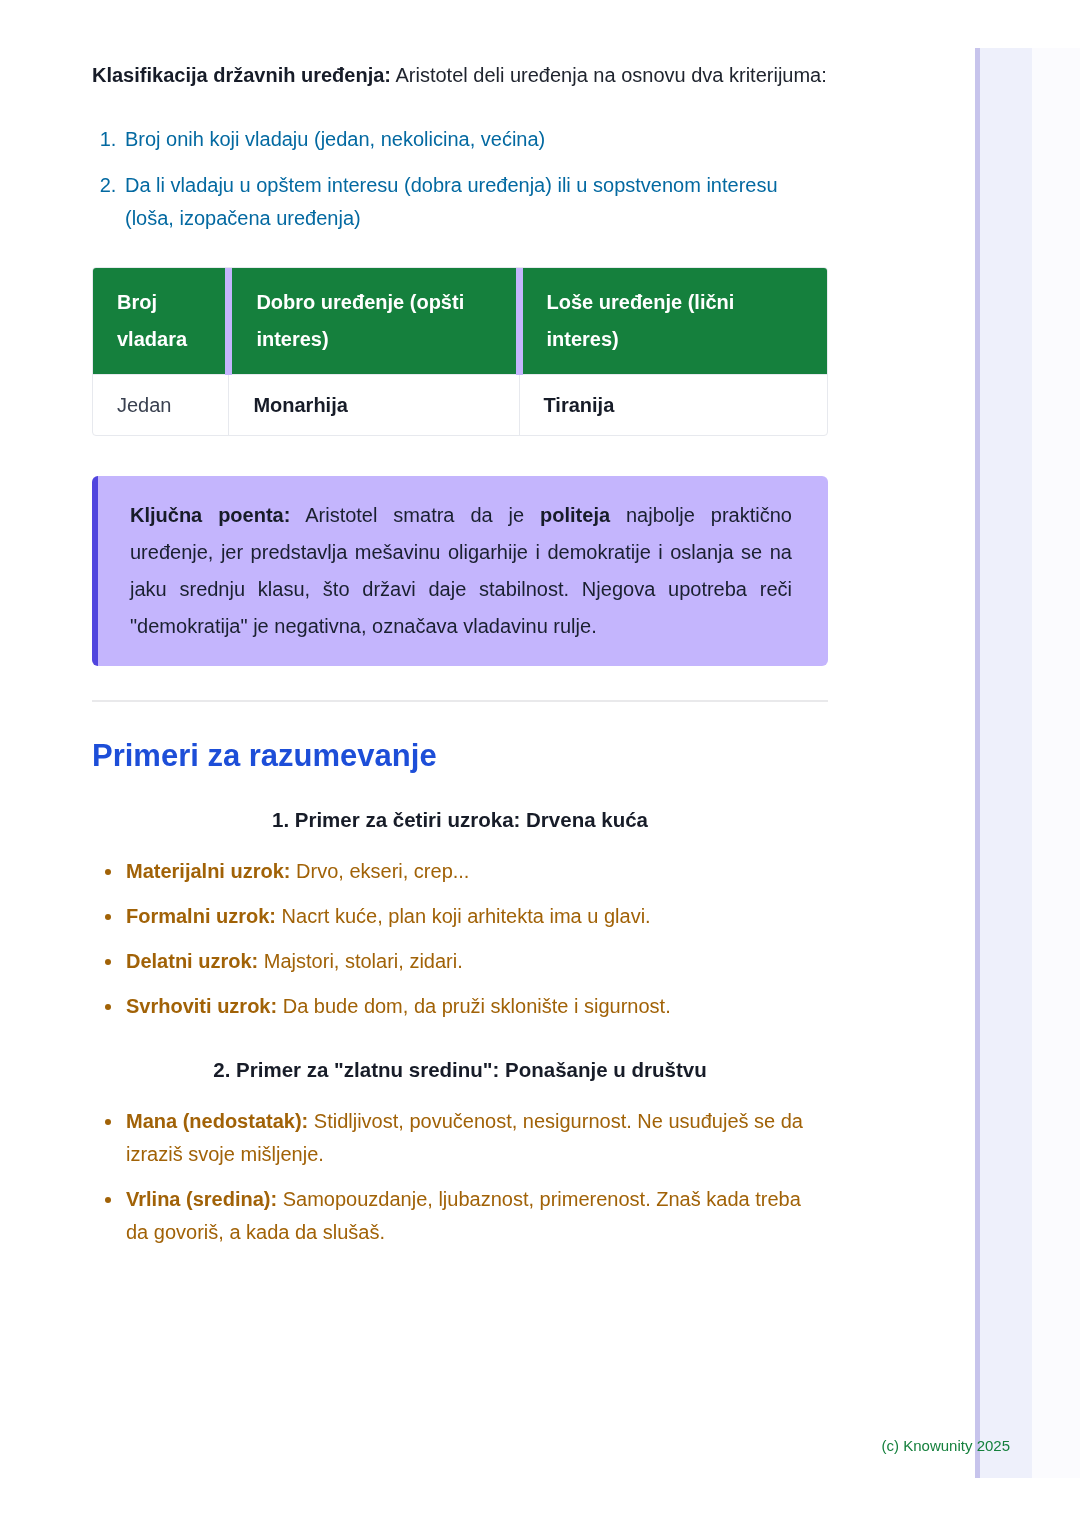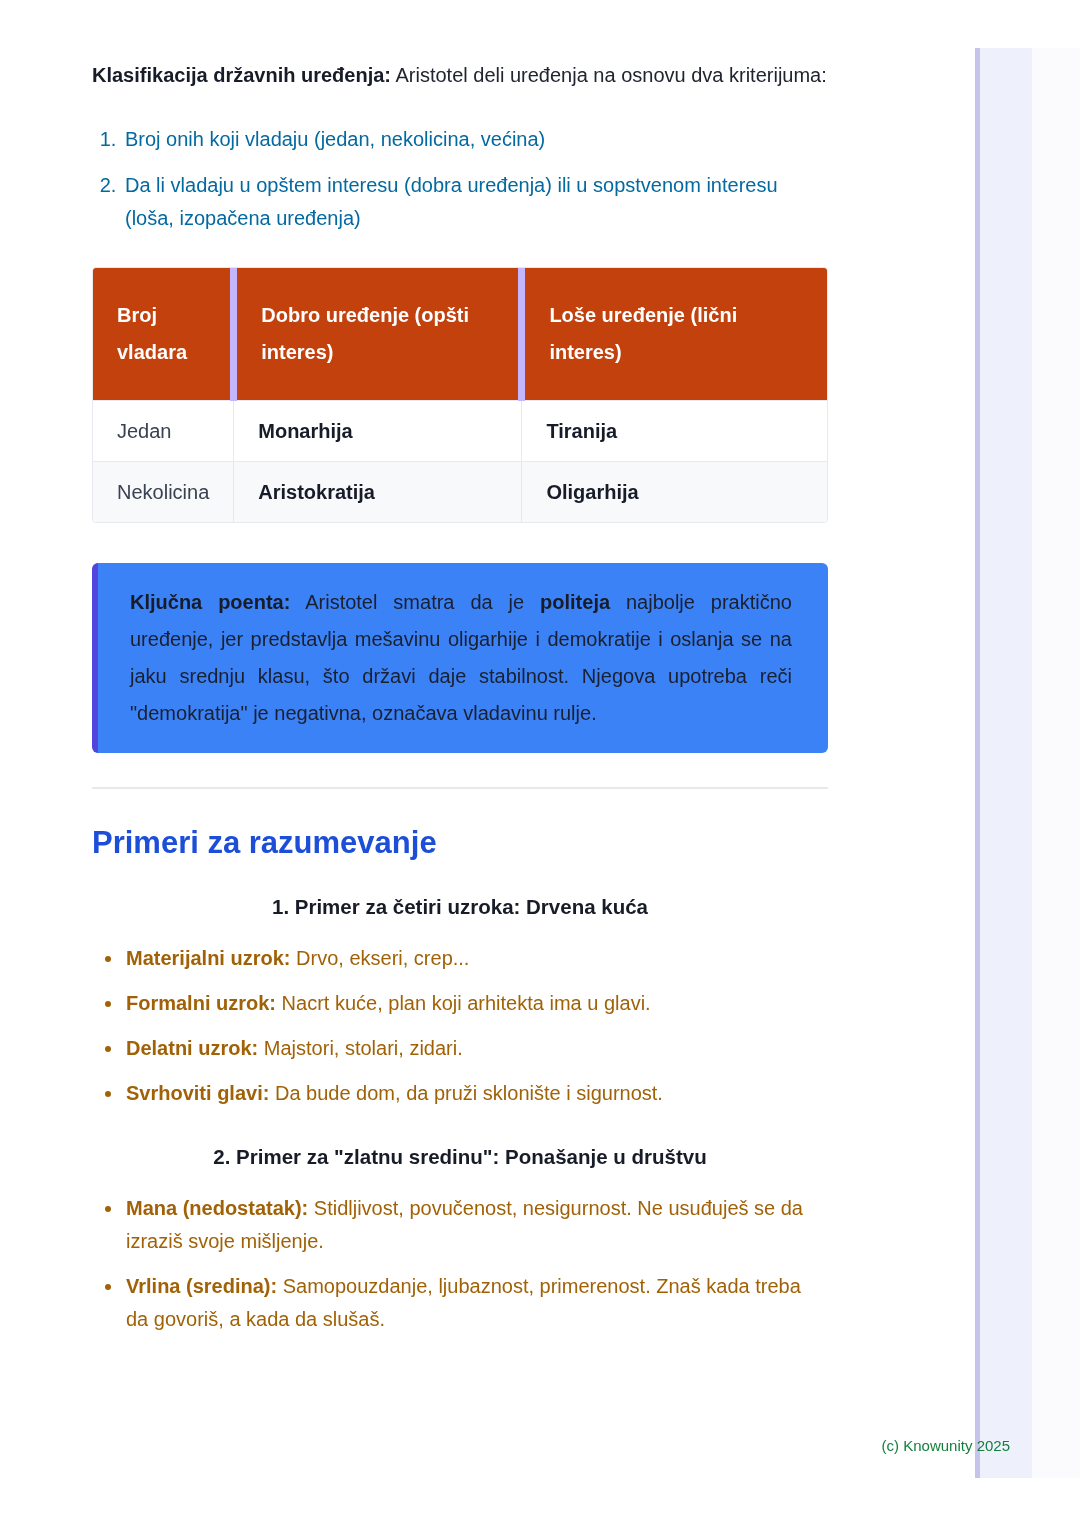--- a/index.html
+++ b/index.html
@@ -22,33 +22,33 @@
 
   .intro { margin: 0; font-size: 20px; line-height: 38px; text-align: justify; color: #20252f; }
   .intro strong, h3, td strong, .callout strong { color: #171c28; text-align: center; }
 
   ol.criteria { margin: 29px 0 0 0; padding-left: 30px; font-size: 20px; line-height: 33px; color: #0369a1; }
   ol.criteria li { margin-bottom: 13px; padding-left: 3px; }
 
   .table-wrap { margin-top: 32px; border: 1px solid #e7e9ee; border-radius: 4px; overflow: hidden; }
   table { border-collapse: collapse; width: 100%; font-size: 20px; }
   th {
-    background: #c2410c; color: #ffffff; font-weight: bold; text-align: left;
-    padding: 29px 24px; line-height: 37px; vertical-align: top;
+    background: #15803d; color: #ffffff; font-weight: bold; text-align: left;
+    padding: 16px 24px; line-height: 37px; vertical-align: top;
   }
   th + th { border-left: 7px solid #c4b5fd; }
   td {
     padding: 12px 24px; line-height: 36px; vertical-align: middle;
     border-top: 1px solid #e7e9ee; color: #3a4150; font-size: 20px;
   }
   td + td { border-left: 1px solid #e7e9ee; }
   tbody tr.striped { background: #f8f9fb; }
 
   .callout {
-    margin-top: 40px; background: #3b82f6;
+    margin-top: 40px; background: #c4b5fd;
     border-left: 6px solid #5145de; border-radius: 6px;
     padding: 21px 36px 21px 32px;
   }
   .callout p { margin: 0; font-size: 20px; line-height: 37px; text-align: justify; color: #1a2030; }
 
   hr.divider { margin: 34px 0 0 0; border: none; border-top: 2px solid #e9e9eb; }
 
   h2.section-heading { margin: 37px 0 3px 0; font-size: 31px; line-height: 34px; color: #1d4ed8; }
   h3 { margin: 34px 0 0 0; font-size: 20.5px; line-height: 26px; }
 
@@ -92,46 +92,41 @@
             <th>Dobro uređenje (opšti interes)</th>
             <th>Loše uređenje (lični interes)</th>
           </tr>
         </thead>
         <tbody>
           <tr>
             <td>Jedan</td>
             <td><strong>Monarhija</strong><span></span></td>
             <td><strong>Tiranija</strong><span></span></td>
           </tr>
-          <tr class="striped">
-            <td>Nekolicina</td>
-            <td><strong>Aristokratija</strong><span></span></td>
-            <td><strong>Oligarhija</strong><span></span></td>
-          </tr>
         </tbody>
       </table>
     </div>
 
     <div class="callout">
       <p><strong>Ključna poenta:</strong><span> Aristotel smatra da je </span><strong>politeja</strong><span> najbolje praktično uređenje, jer predstavlja mešavinu oligarhije i demokratije i oslanja se na jaku srednju klasu, što državi daje stabilnost. Njegova upotreba reči "demokratija" je negativna, označava vladavinu rulje.</span></p>
     </div>
 
     <hr class="divider">
 
     <h2 class="section-heading">Primeri za razumevanje</h2>
 
     <h3>1. Primer za četiri uzroka: Drvena kuća</h3>
     <ul class="examples">
       <li><strong>Materijalni uzrok:</strong>
 <span>Drvo, ekseri, crep...</span></li>
       <li><strong>Formalni uzrok:</strong>
 <span>Nacrt kuće, plan koji arhitekta ima u glavi.</span></li>
       <li><strong>Delatni uzrok:</strong>
 <span>Majstori, stolari, zidari.</span></li>
-      <li><strong>Svrhoviti glavi:</strong>
+      <li><strong>Svrhoviti uzrok:</strong>
 <span>Da bude dom, da pruži sklonište i sigurnost.</span></li>
     </ul>
 
     <h3>2. Primer za "zlatnu sredinu": Ponašanje u društvu</h3>
     <ul class="examples">
       <li><strong>Mana (nedostatak):</strong>
 <span>Stidljivost, povučenost, nesigurnost. Ne usuđuješ se da izraziš svoje mišljenje.</span></li>
       <li><strong>Vrlina (sredina):</strong>
 <span>Samopouzdanje, ljubaznost, primerenost. Znaš kada treba da govoriš, a kada da slušaš.</span></li>
     </ul>

